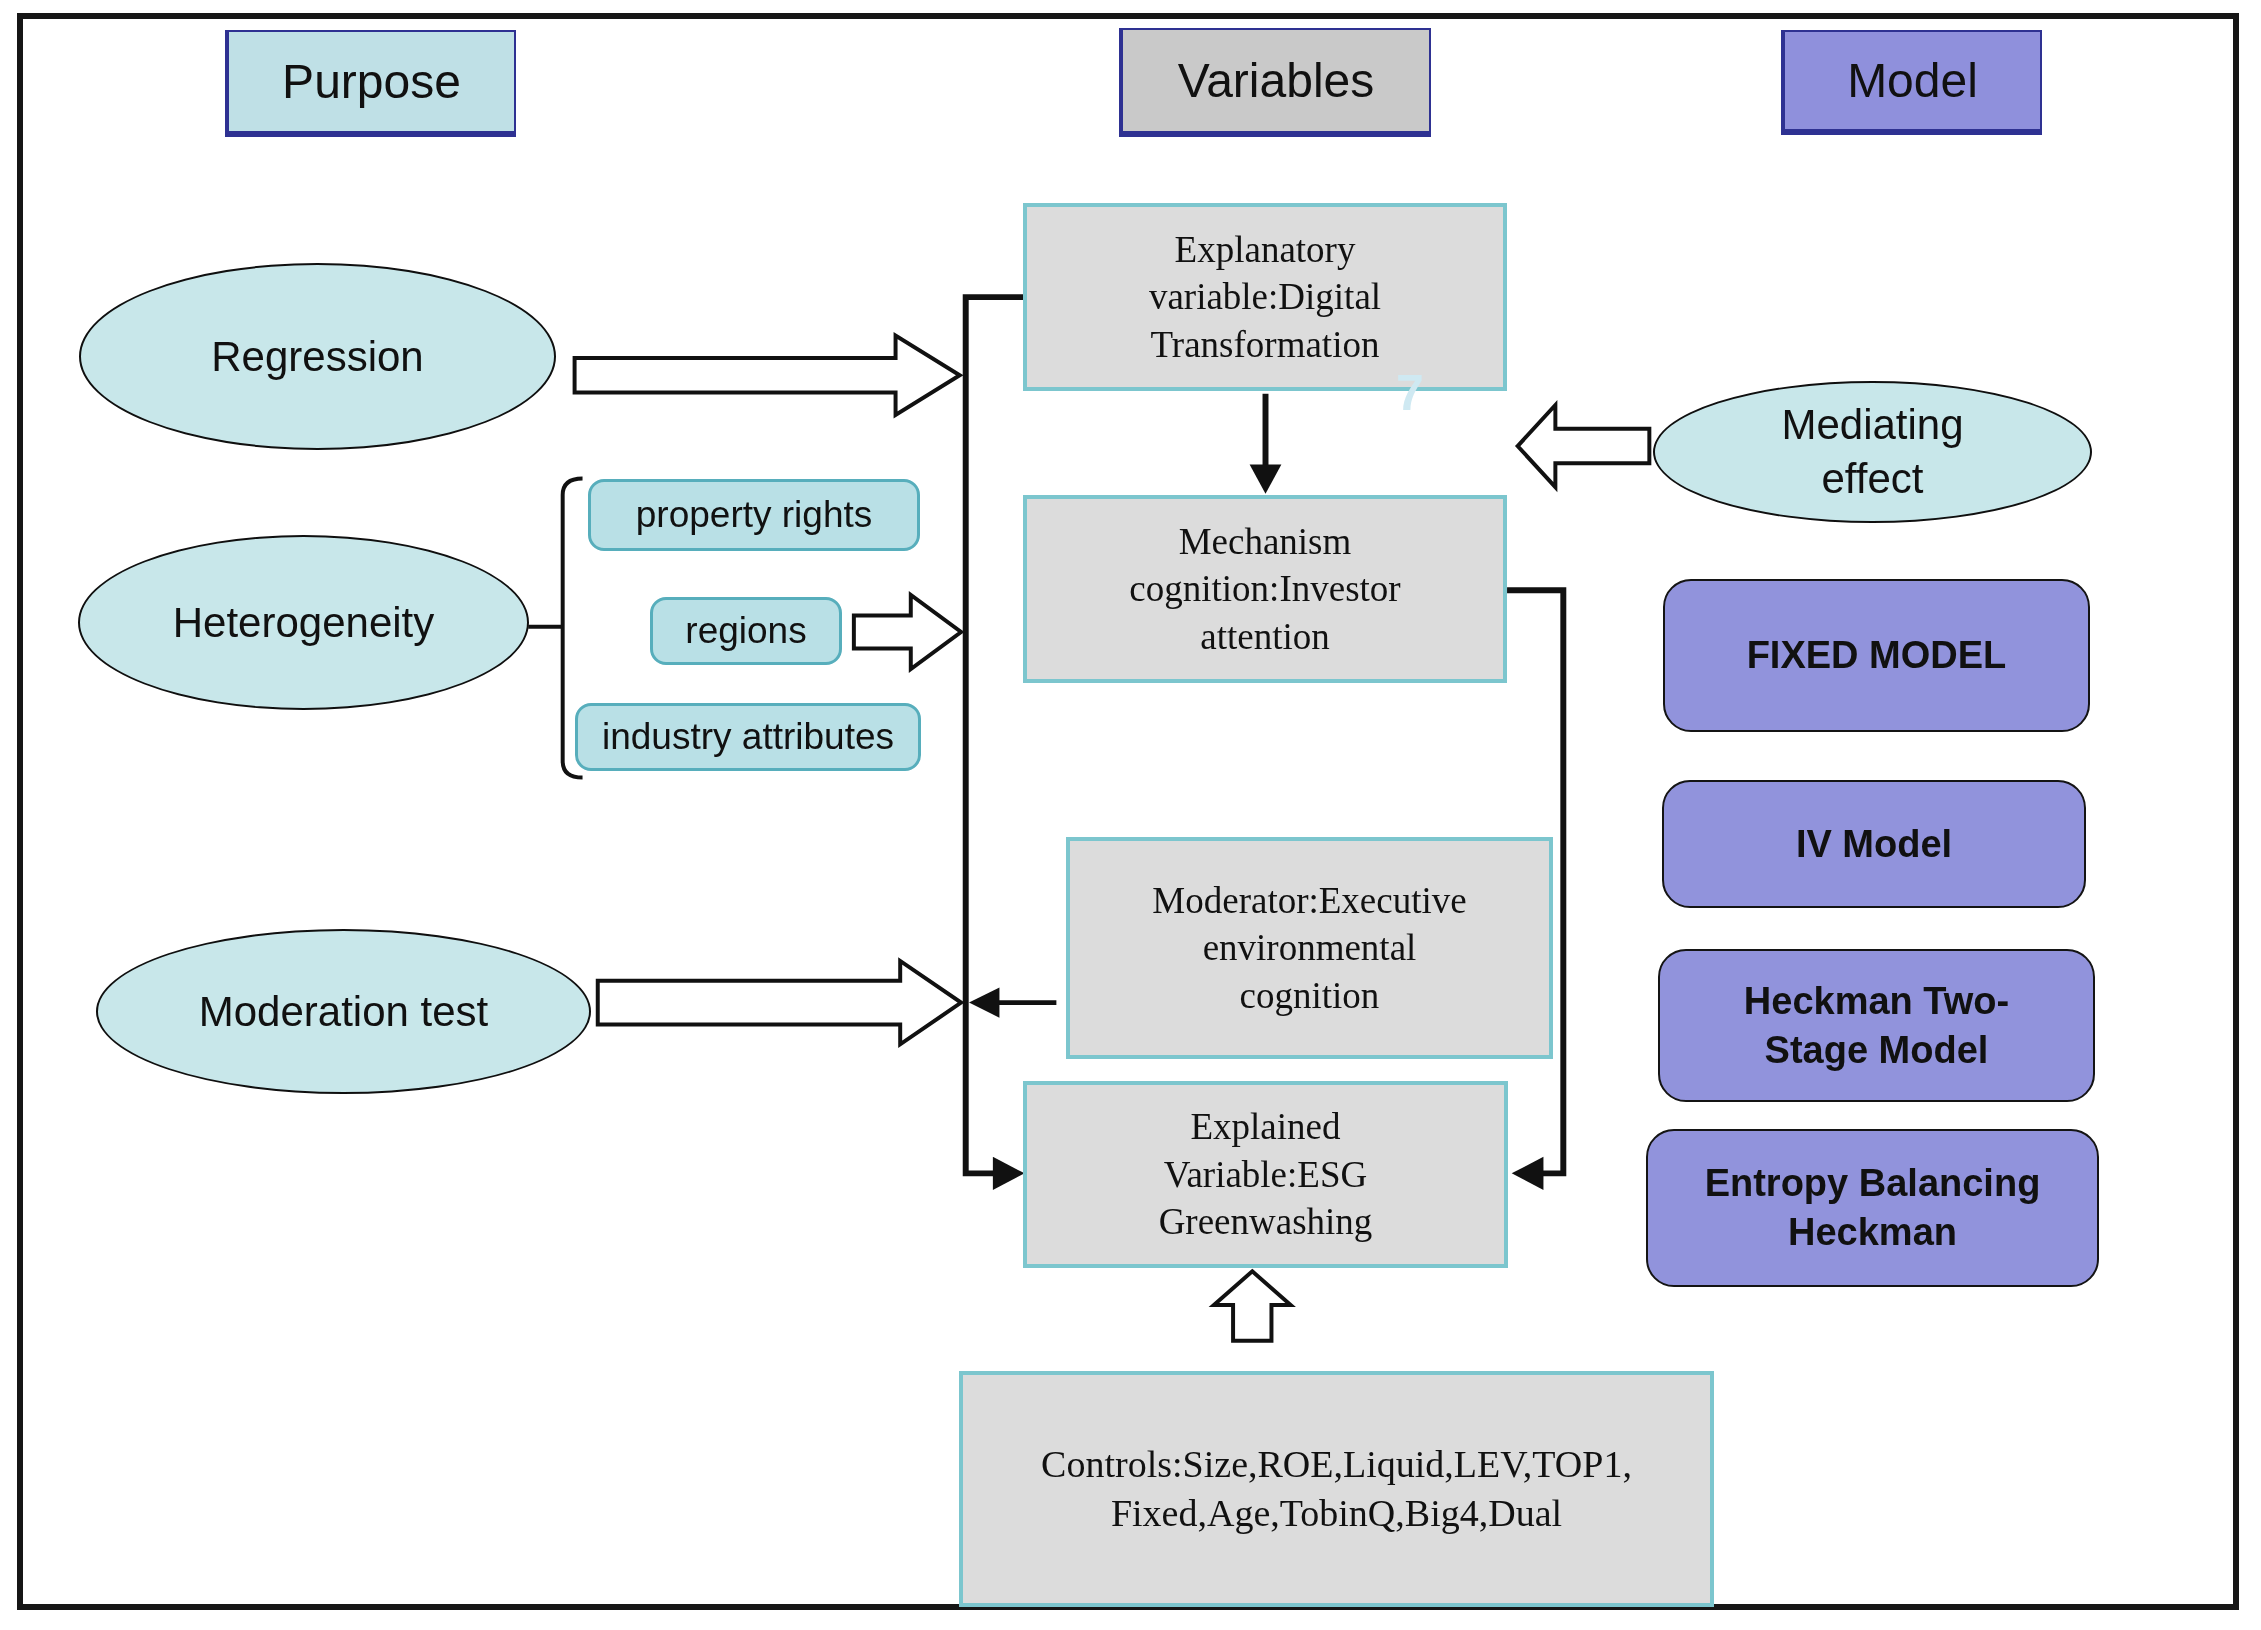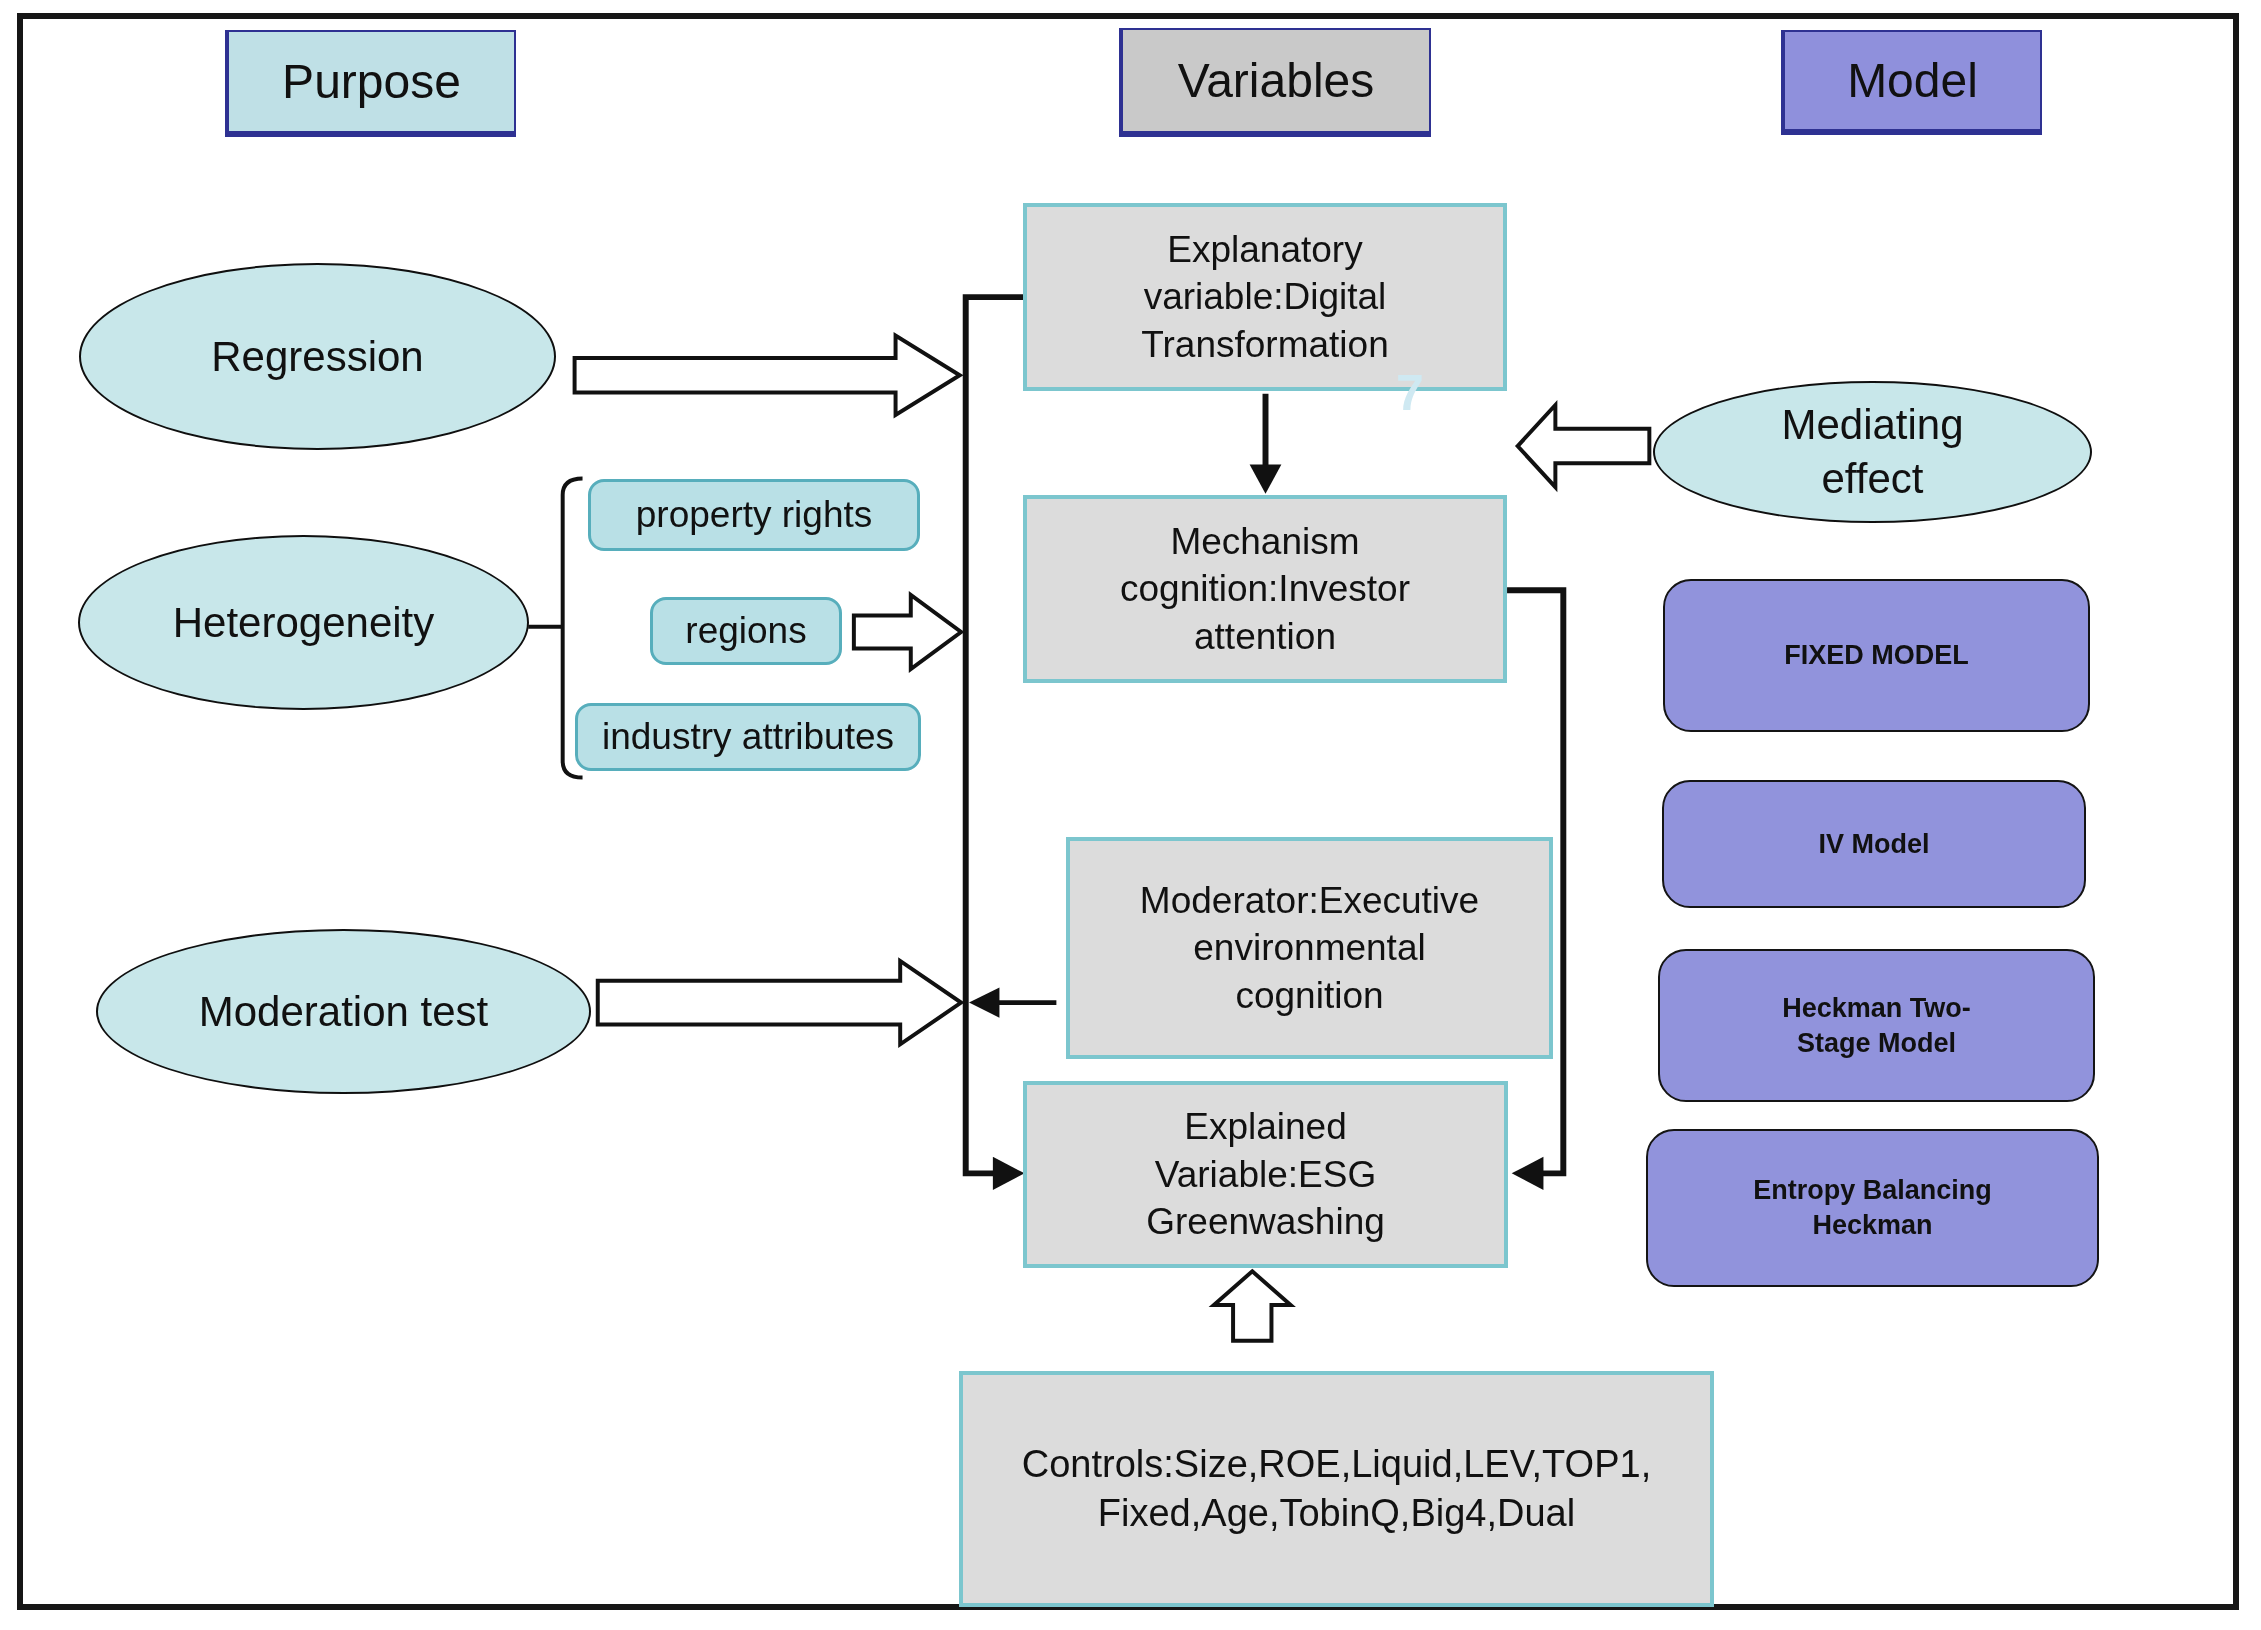--- a/index.html
+++ b/index.html
@@ -8,22 +8,22 @@
   #frame{position:absolute;left:17px;top:13.2px;width:2222px;height:1597px;
          border:6px solid #161616;box-sizing:border-box;}
   .el{position:absolute;box-sizing:border-box;display:flex;align-items:center;justify-content:center;
       text-align:center;white-space:pre-line;line-height:1.28;}
   .hdr{font-size:48px;border:2.6px solid #2e3192;border-bottom-width:6px;border-left-width:4px;text-align:center;}
   .hdr-purpose{background:#bfe0e6;}
   .hdr-variables{background:#c9c9c9;}
   .hdr-model{background:#8f90dc;}
   .oval{border-radius:50%;background:#c8e7ea;border:2.6px solid #0f0f0f;font-size:42px;}
   .cyanbox{background:#b9e0e6;border:3.3px solid #57aebc;border-radius:16px;font-size:37px;}
-  .graybox{background:#dcdcdc;border:4px solid #7cc6ce;font-size:37px;}
-  .purplebox{background:#9193dc;border:2.6px solid #141414;border-radius:28px;font-size:27px;font-weight:bold;}
+  .graybox{background:#dcdcdc;border:4px solid #7cc6ce;font-size:37px;font-family:Liberation Serif, serif;}
+  .purplebox{background:#9193dc;border:2.6px solid #141414;border-radius:28px;font-size:38px;font-weight:bold;}
   .artifact{font-size:50px;color:#cfe9f2;font-weight:bold;}
   svg.connectors{position:absolute;left:0;top:0;pointer-events:none;}
 </style>
 </head>
 <body>
 
 <div id="canvas">
   <div id="frame"></div>
 
   <svg class="connectors" width="2261" height="1630" viewBox="0 0 3416 2463">

